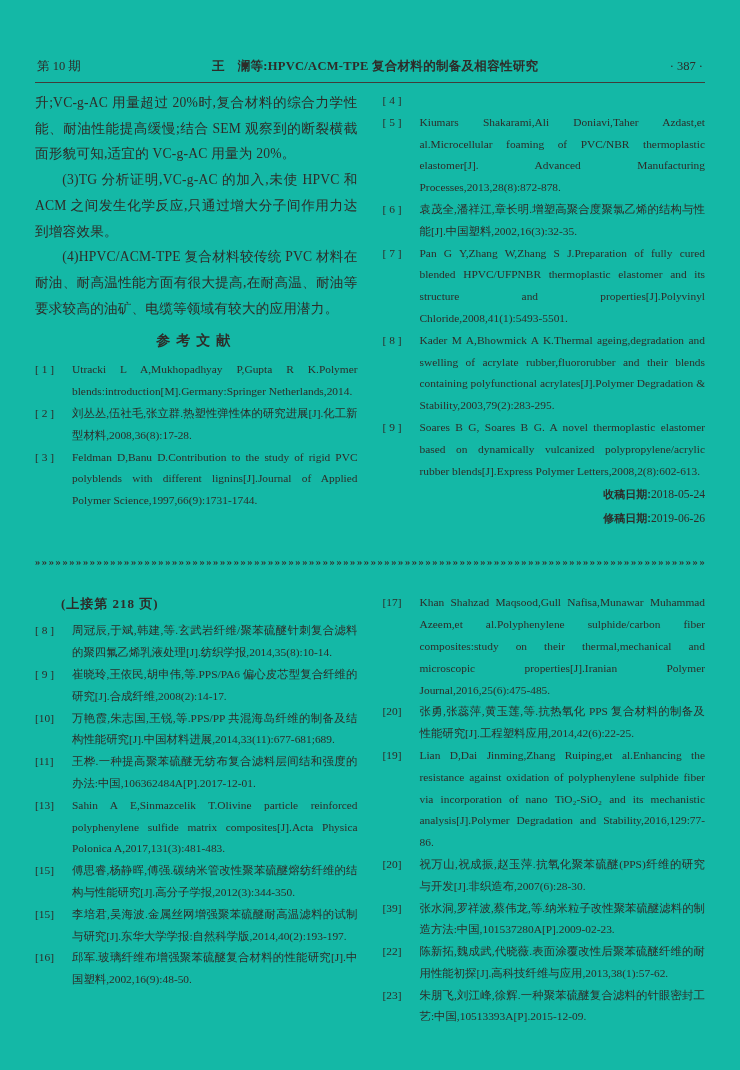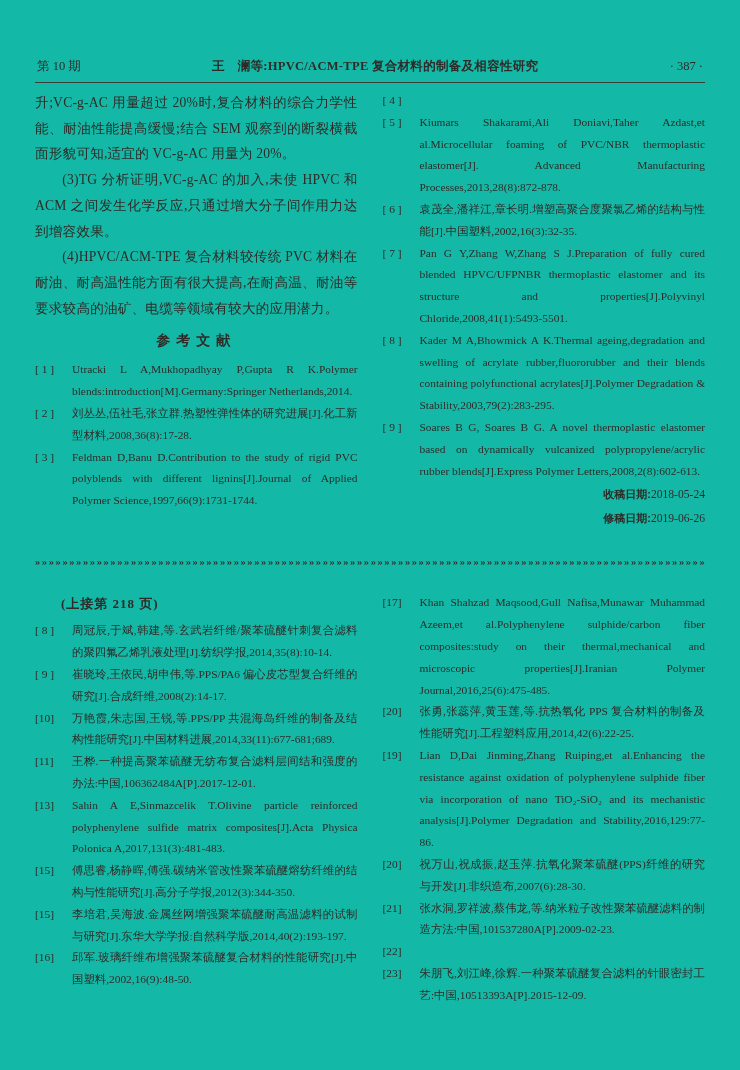--- a/index.html
+++ b/index.html
@@ -202,26 +202,27 @@
             <span class="ref-num">[19]</span>
             <span class="ref-text">Lian D,Dai Jinming,Zhang Ruiping,et al.Enhancing the resistance against oxidation of polyphenylene sulphide fiber via incorporation of nano TiO₂-SiO₂ and its mechanistic analysis[J].Polymer Degradation and Stability,2016,129:77-86.</span>
           </div>
 
           <div class="ref">
             <span class="ref-num">[20]</span>
             <span class="ref-text">祝万山,祝成振,赵玉萍.抗氧化聚苯硫醚(PPS)纤维的研究与开发[J].非织造布,2007(6):28-30.</span>
           </div>
 
           <div class="ref">
-            <span class="ref-num">[21]</span>
+            <span class="ref-num">[39]</span>
             <span class="ref-text">张水洞,罗祥波,蔡伟龙,等.纳米粒子改性聚苯硫醚滤料的制造方法:中国,101537280A[P].2009-02-23.</span>
           </div>
 
           <div class="ref">
             <span class="ref-num">[22]</span>
+            <span class="ref-text">陈新拓,魏成武,代晓薇.表面涂覆改性后聚苯硫醚纤维的耐用性能初探[J].高科技纤维与应用,2013,38(1):57-62.</span>
           </div>
 
           <div class="ref">
             <span class="ref-num">[23]</span>
             <span class="ref-text">朱朋飞,刘江峰,徐辉.一种聚苯硫醚复合滤料的针眼密封工艺:中国,10513393A[P].2015-12-09.</span>
           </div>
         </div>
 
     </div>
   </div>

